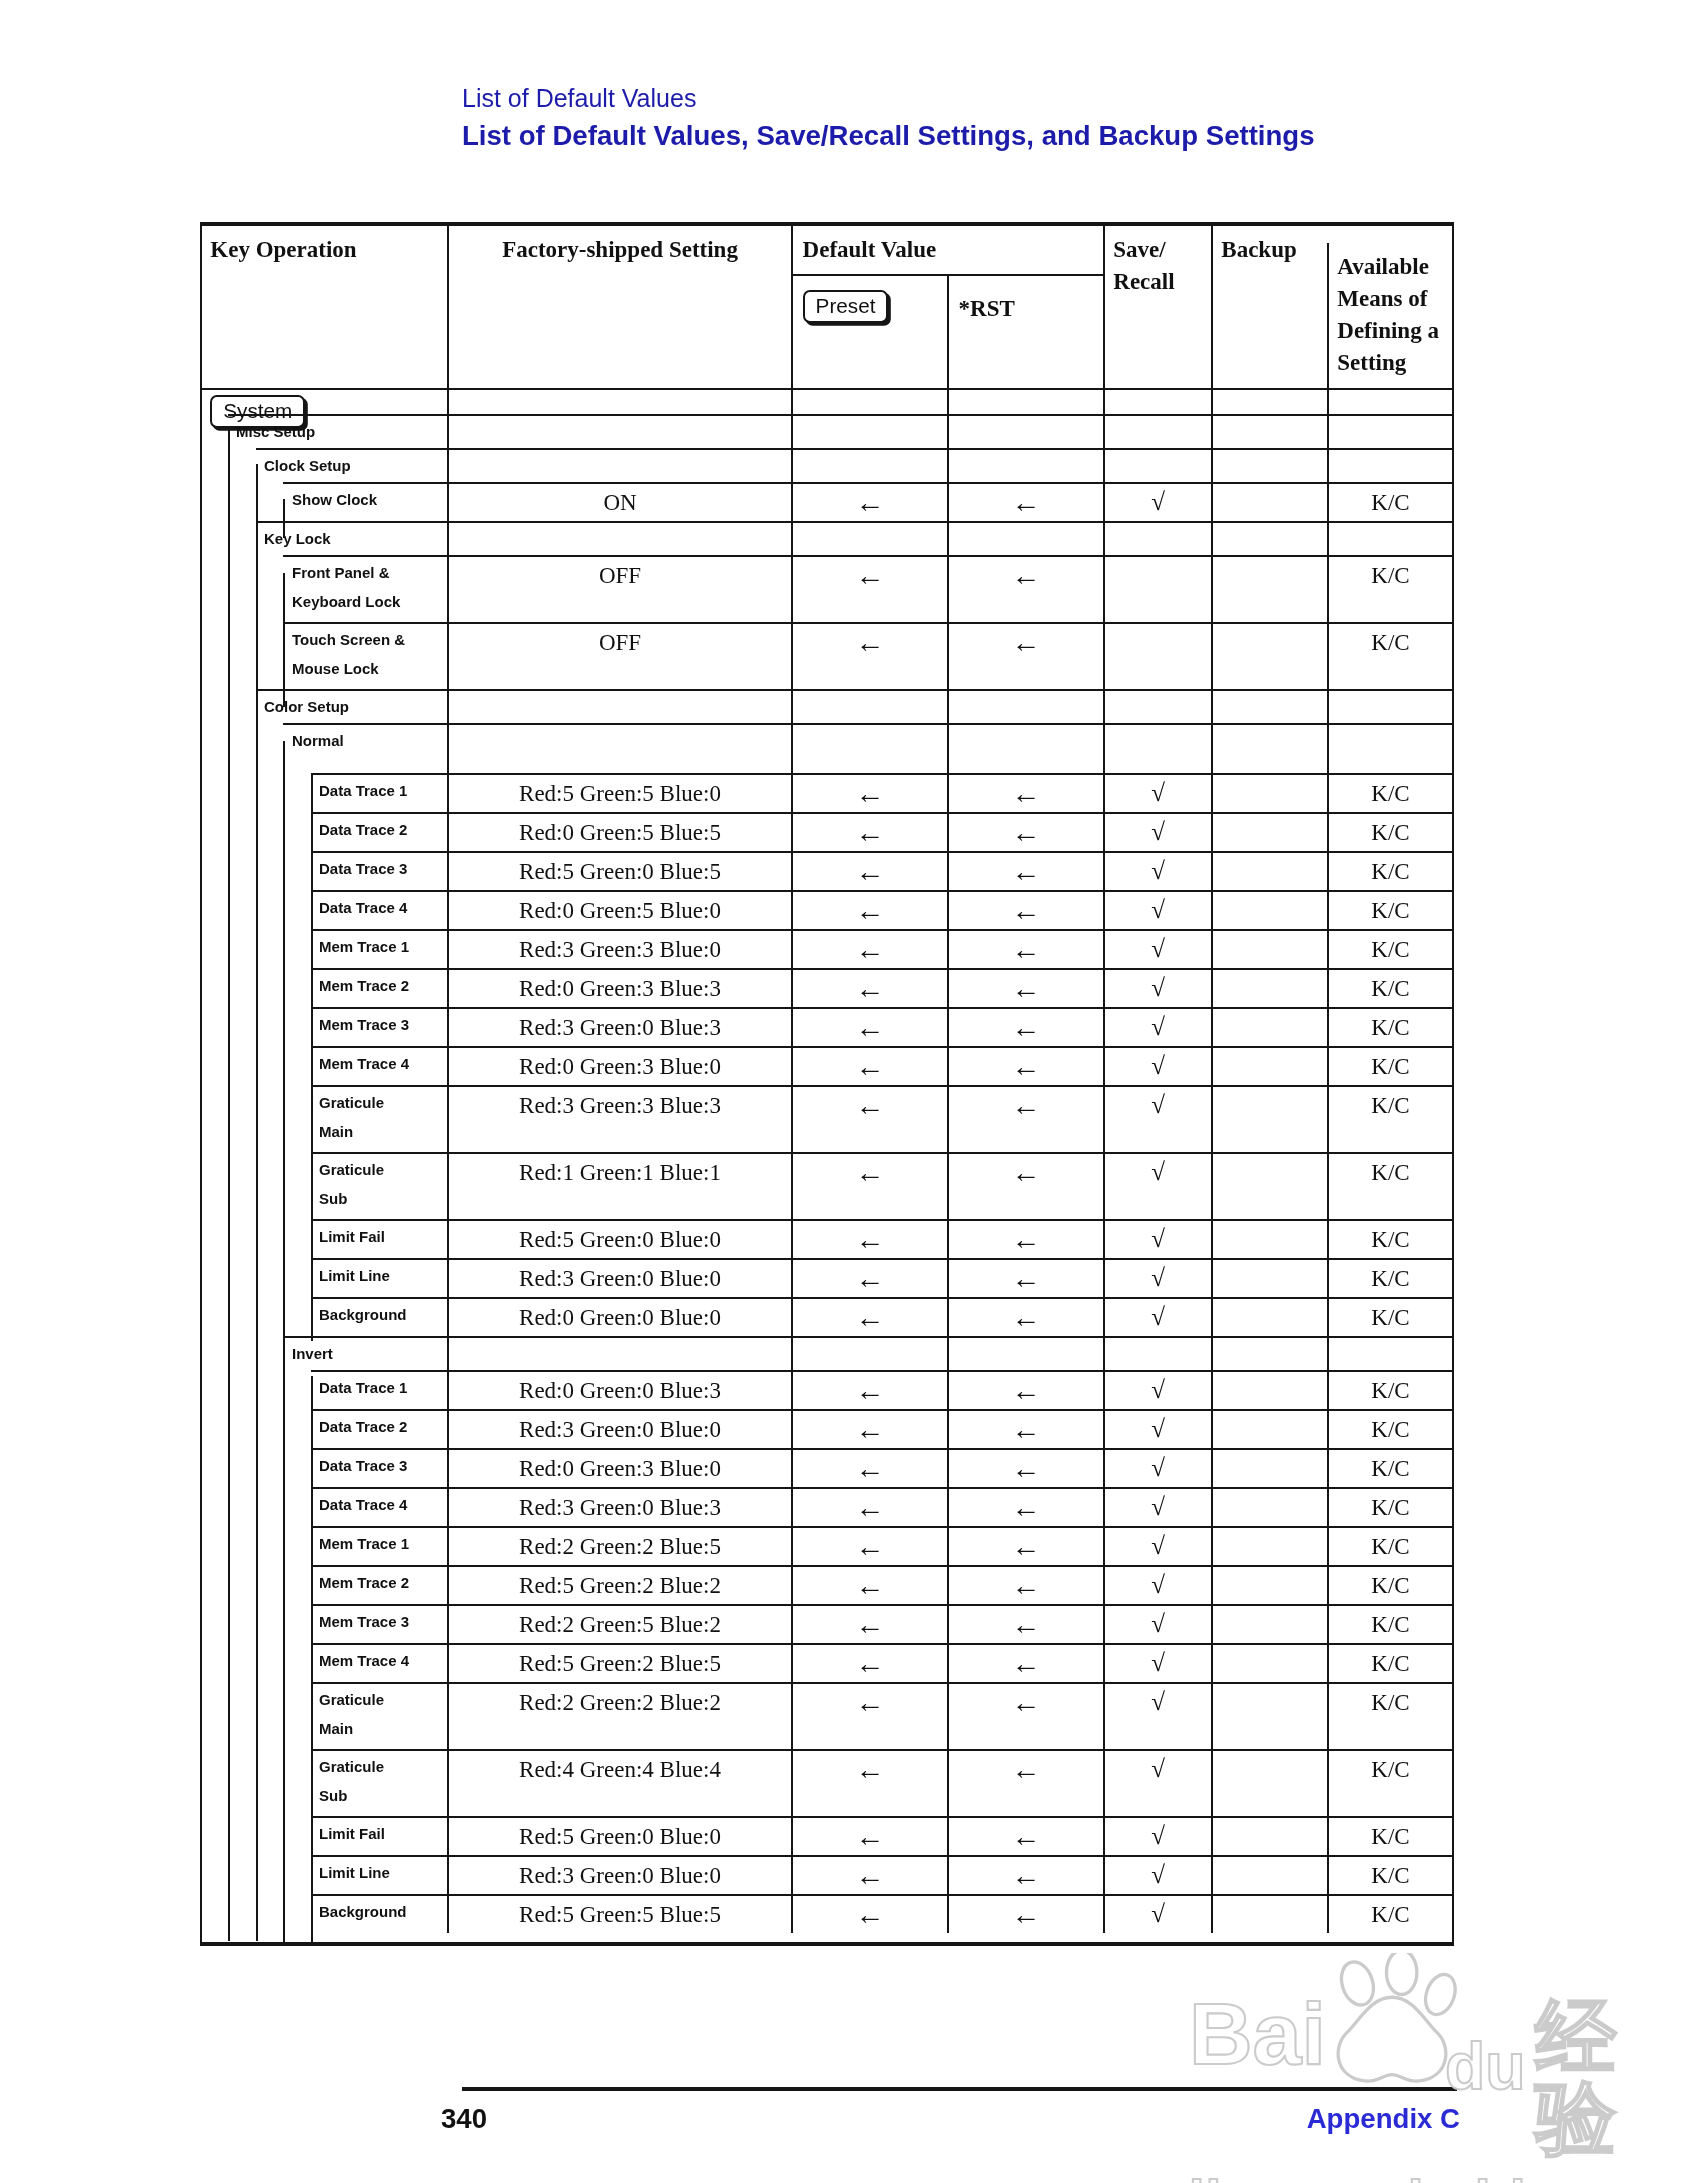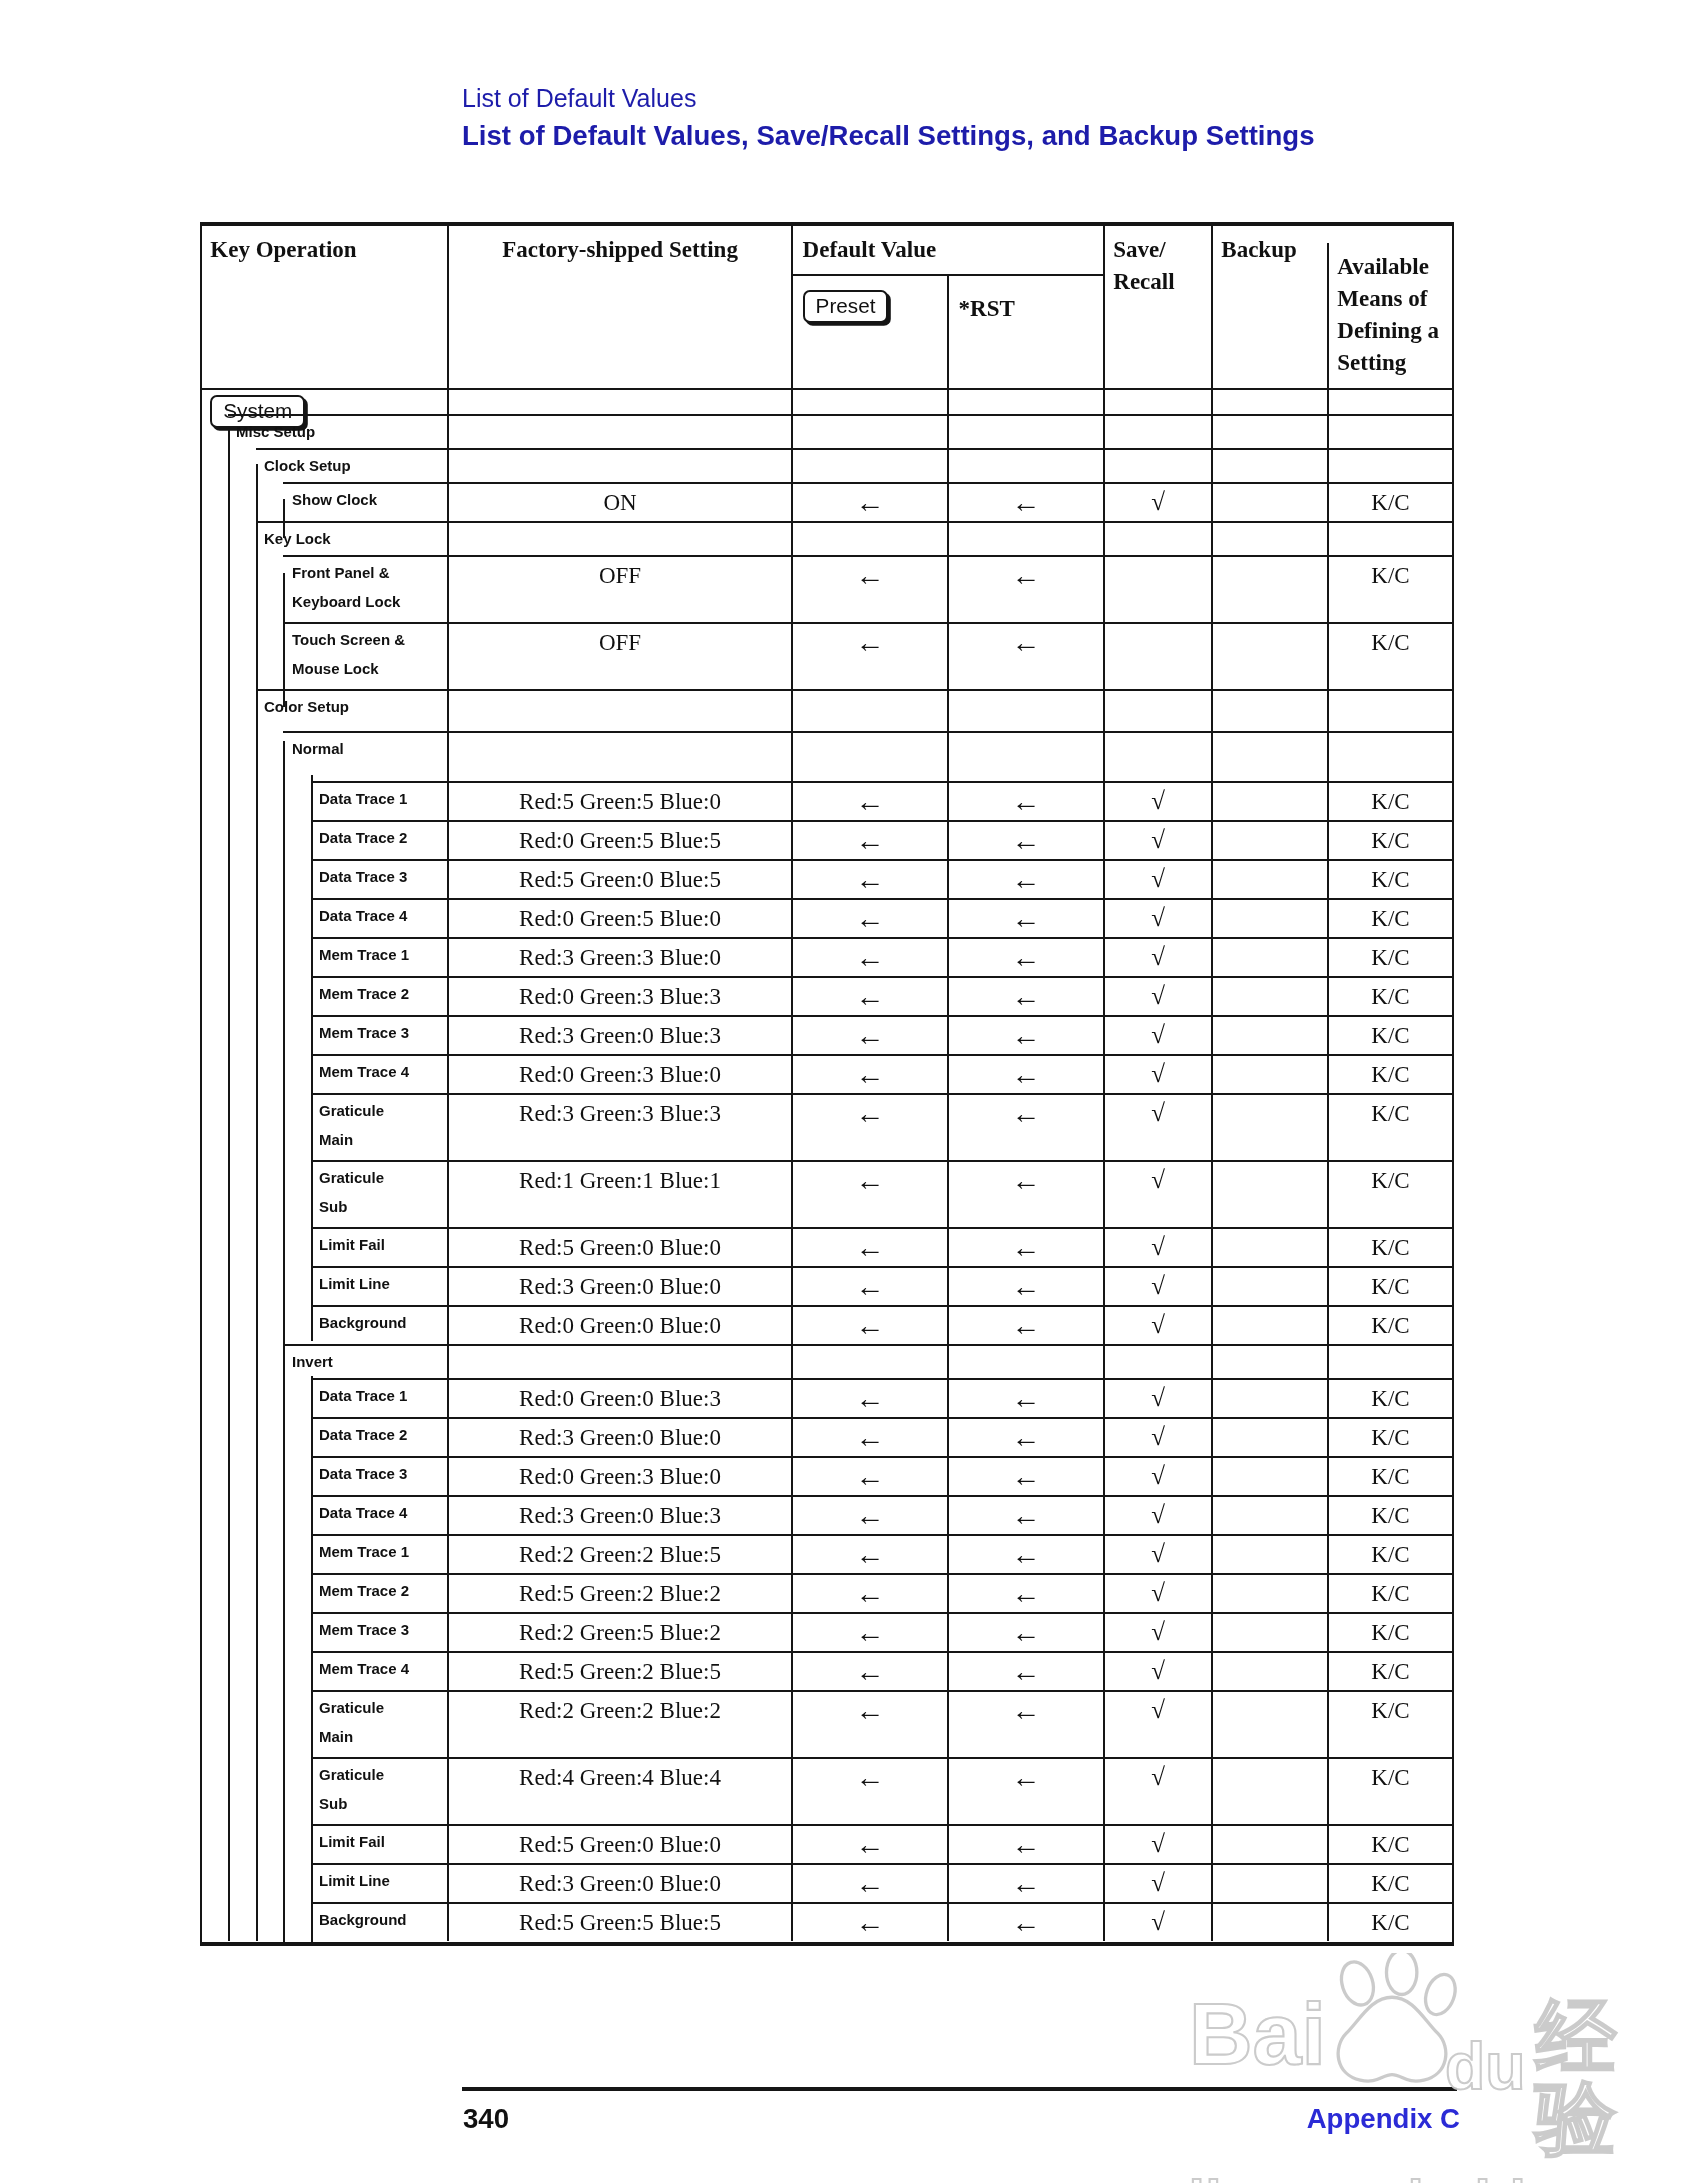--- a/index.html
+++ b/index.html
@@ -40,21 +40,21 @@
       font-family:"Liberation Serif",serif;font-size:29px;padding-top:4.1px;}
   .c5{width:108px;border-left:2.1px solid #151515;text-align:center;
       font-family:"Liberation Serif",serif;font-size:25px;padding-top:5.5px;}
   .c6{width:116px;border-left:2.1px solid #151515;}
   .c7{flex:1;border-left:2.1px solid #151515;text-align:center;
       font-family:"Liberation Serif",serif;font-size:23px;padding-top:8.3px;}
   .rlabel{font-weight:700;font-size:15px;line-height:29px;padding-top:3.4px;white-space:pre-line;}
   .vline{position:absolute;width:2.1px;background:#151515;}
   
   #foot-rule{position:absolute;left:462px;top:2087px;width:995px;height:4.1px;background:#151515;z-index:1;}
-  #page-num{position:absolute;left:463px;top:2103px;font-size:27.6px;font-weight:700;color:#111;z-index:3;}
+  #page-num{position:absolute;left:441px;top:2103px;font-size:27.6px;font-weight:700;color:#111;z-index:3;}
   #appendix{position:absolute;right:227px;top:2103px;font-size:27.6px;font-weight:700;color:#2b2bd6;z-index:3;}
   
   #wm{position:absolute;left:1189px;top:1957px;z-index:2;opacity:0.95;}
   .wm-outline{color:#ffffff;-webkit-text-stroke:2.1px #c9c9c9;font-weight:700;}
   #wm-brand{display:flex;align-items:flex-start;}
   #wm-bai{font-size:88px;line-height:88px;margin-top:33px;}
   #wm-paw{margin:-4.1px 0 0 -9.6px;}
   #wm-du{font-size:66px;line-height:66px;margin:76px 0 16px -23.4px;}
   #wm-cn{font-size:81px;line-height:81px;margin:40px 0 0 9.6px;letter-spacing:5.5px;}
   #wm-url{font-size:55px;line-height:61px;margin-top:11px;letter-spacing:1.4px;}
@@ -165,21 +165,21 @@
             <div class="rlabel" style="padding-left: 90px;">Touch Screen &amp;
 Mouse Lock</div>
           </div>
           <div class="c c2">OFF</div>
           <div class="c c3">←</div>
           <div class="c c4">←</div>
           <div class="c c5"></div>
           <div class="c c6"></div>
           <div class="c c7">K/C</div>
         </div>
-        <div class="trow k-group" style="height: 42px;">
+        <div class="trow k-group" style="height: 34px;">
           <div class="topline" style="left: 54px;"></div>
           <div class="c c1">
             <div class="rlabel" style="padding-left: 62px;">Color Setup</div>
           </div>
           <div class="c c2"></div>
           <div class="c c3"></div>
           <div class="c c4"></div>
           <div class="c c5"></div>
           <div class="c c6"></div>
           <div class="c c7"></div>

